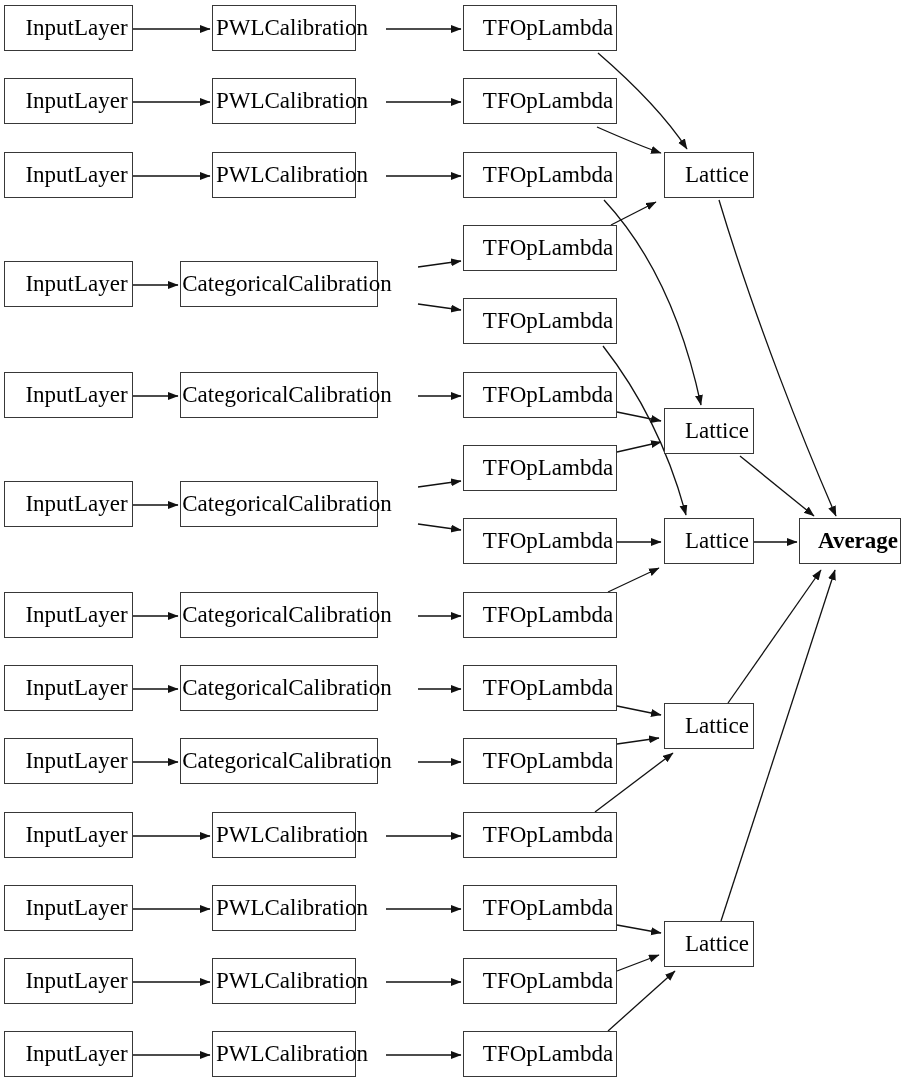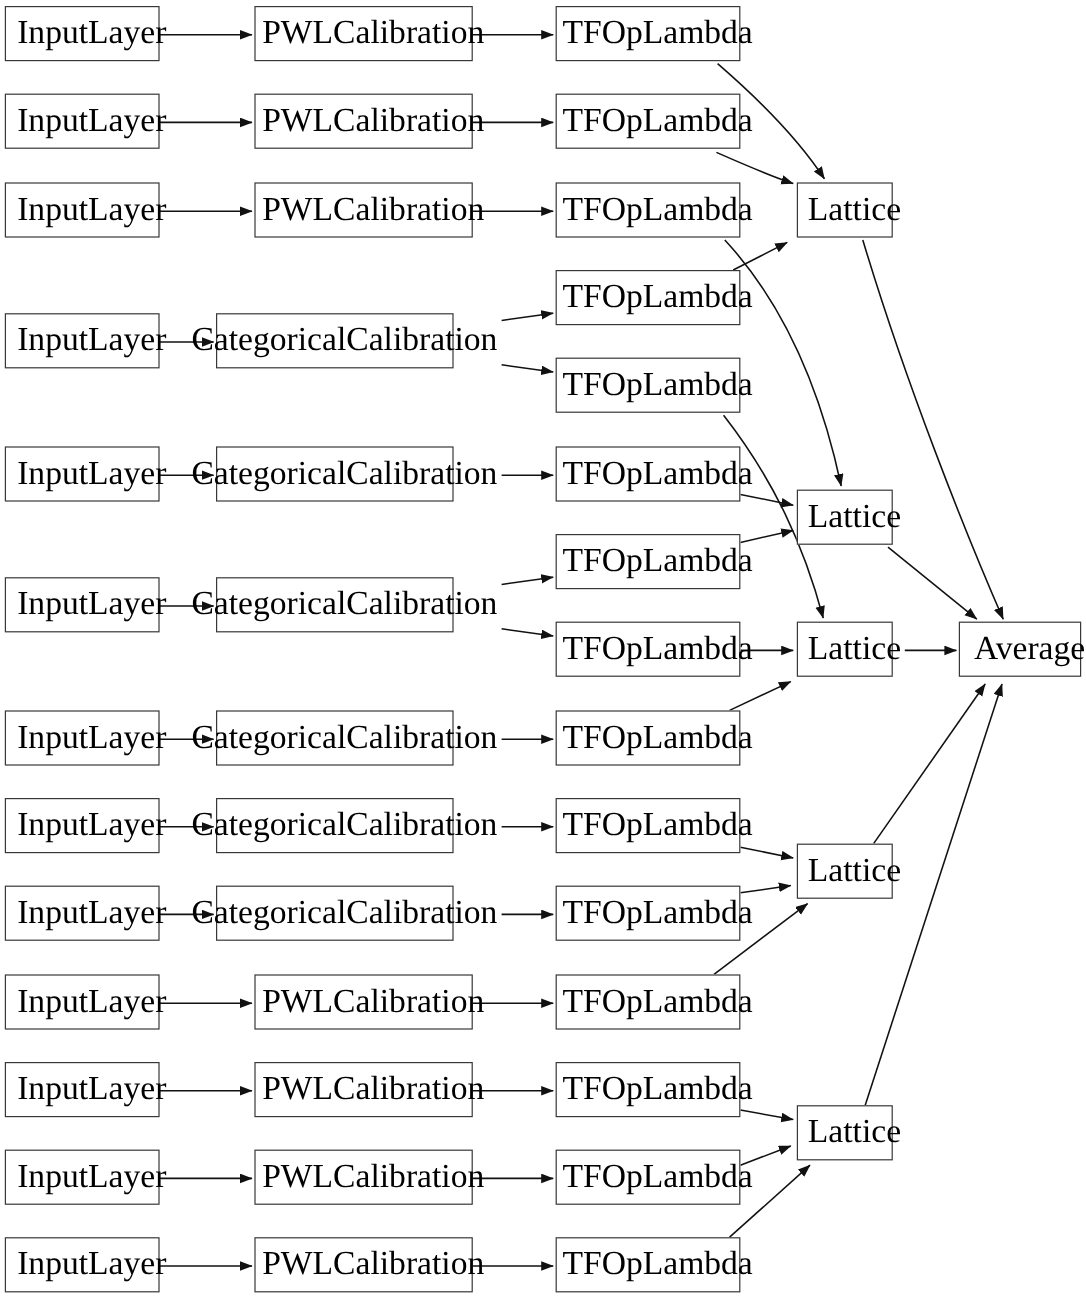--- a/index.html
+++ b/index.html
@@ -10,32 +10,32 @@
     font-family:"Liberation Serif","DejaVu Serif",serif;
     overflow:hidden;
   }
   #edges{position:absolute;left:0;top:0;width:905px;height:1087px;}
   .node{
     position:absolute;
     height:46px;
     background:#ffffff;
     border:1.5px solid #383838;
     display:flex;align-items:center;justify-content:center;
-    font-size:28px;color:#000000;
+    font-size:23px;color:#000000;
     white-space:nowrap;
     box-sizing:border-box;
     z-index:2;
     padding-left:16px;
   }
   .in  {left:4px;  width:129px;}
-  .pwl {left:212px;width:182px;}
+  .pwl {left:212px;width:144px;}
   .cat {left:180px;width:198px;}
   .tfop{left:463px;width:154px;}
-  .lat {left:664px;width:80px;}
-  .avg {left:799px;width:102px;}
+  .lat {left:664px;width:90px;}
+  .avg {left:799px;width:102px;font-weight:bold;}
 </style>
 </head>
 <body>
 
 <div id="canvas">
 
   <svg id="edges" viewBox="0 0 905 1087" xmlns="http://www.w3.org/2000/svg">
     <defs>
       <marker id="ah" markerWidth="11" markerHeight="9" refX="10" refY="4" orient="auto" markerUnits="userSpaceOnUse">
         <polygon points="0,0 10.5,4 0,8" fill="#111111"></polygon>

